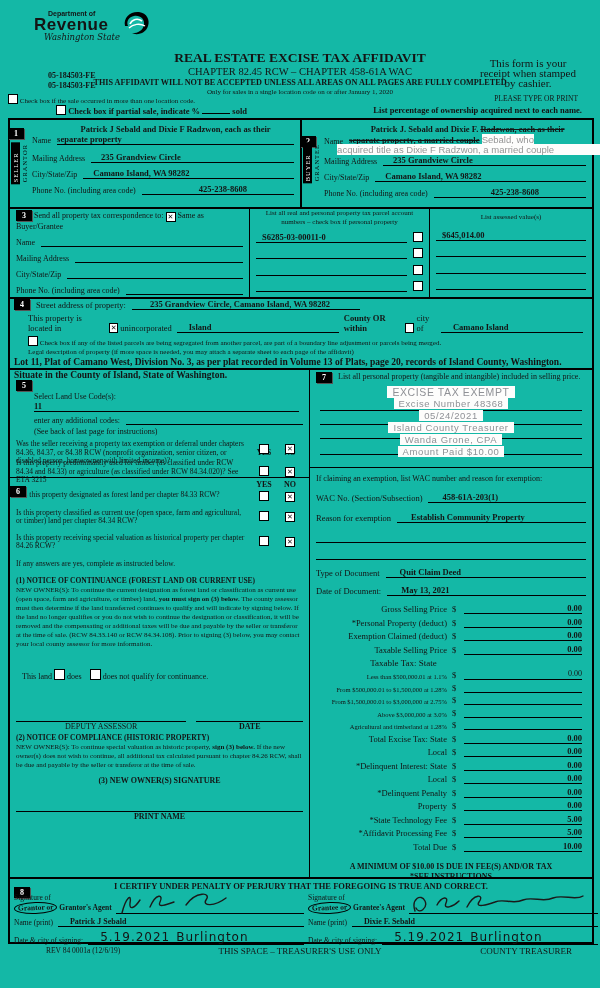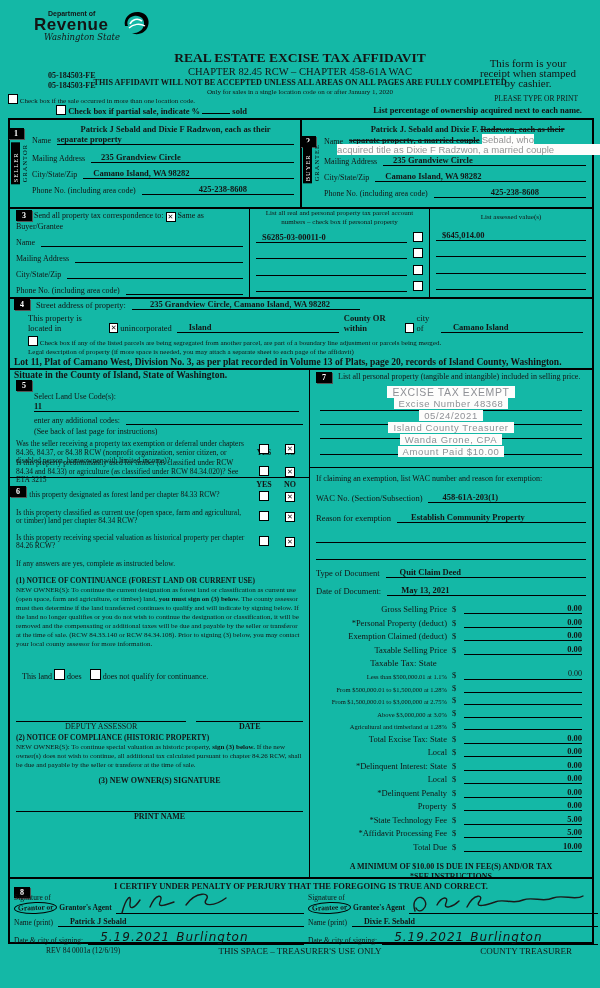--- a/index.html
+++ b/index.html
@@ -77,21 +77,21 @@
   
   .sec8{position:absolute;left:0;top:757px;width:100%;height:65px;border-top:2px solid #000;}
   .certify{position:absolute;left:0;top:2px;width:100%;text-align:center;font-size:8.5px;font-weight:bold;}
   .s8half{position:absolute;top:14px;width:290px;font-size:7.5px;}
   .s8l{left:4px;} .s8r{left:298px;}
   .circ{display:inline-block;border:1px solid #000;border-radius:50%;padding:0 3px 1px 3px;transform:rotate(-2deg);}
   .s8sigrow{display:flex;align-items:flex-end;}
   .s8sigline{flex:1;border-bottom:1px solid #000;position:relative;height:18px;margin-left:4px;}
   .s8nrow{display:flex;align-items:flex-end;margin-top:3px;}
   .s8nline{flex:1;border-bottom:1px solid #000;font-weight:bold;font-size:8px;padding-left:12px;margin-left:5px;min-height:9px;}
-  .hand{font-family:"DejaVu Sans",sans-serif;font-style:italic;font-size:12px;letter-spacing:1px;}
+  .hand{font-family:"DejaVu Sans",sans-serif;font-size:12px;letter-spacing:1px;}
   .sigsvg{position:absolute;left:0;bottom:-6px;}
   .footer{position:absolute;left:0;top:946px;width:100%;font-size:8px;}
   .logo{position:absolute;left:34px;top:10px;}
   .logo .l1{font-family:"Liberation Sans",sans-serif;font-size:7px;font-weight:bold;margin-left:14px;}
   .logo .l2{font-family:"Liberation Sans",sans-serif;font-size:17px;font-weight:bold;letter-spacing:0.5px;line-height:15px;}
   .logo .l3{font-family:"DejaVu Serif",serif;font-style:italic;font-size:8.5px;margin-left:10px;}
   .gapline{display:inline-block;width:28px;border-bottom:1px solid #000;height:8px;}
 </style>
 </head>
 <body>

